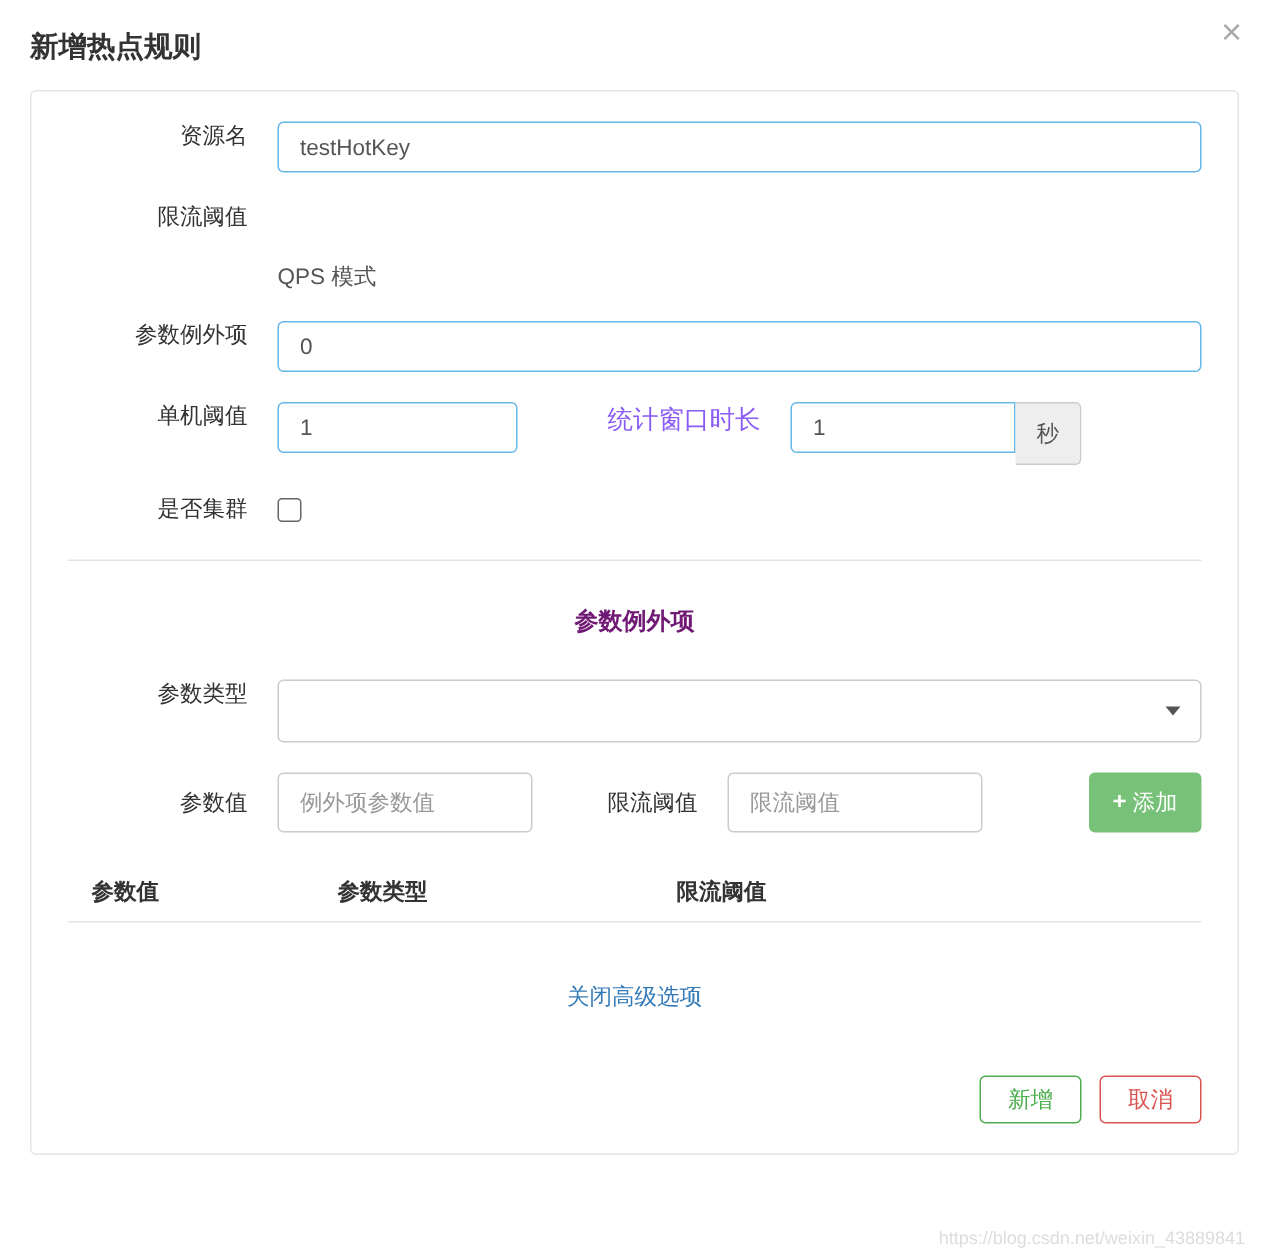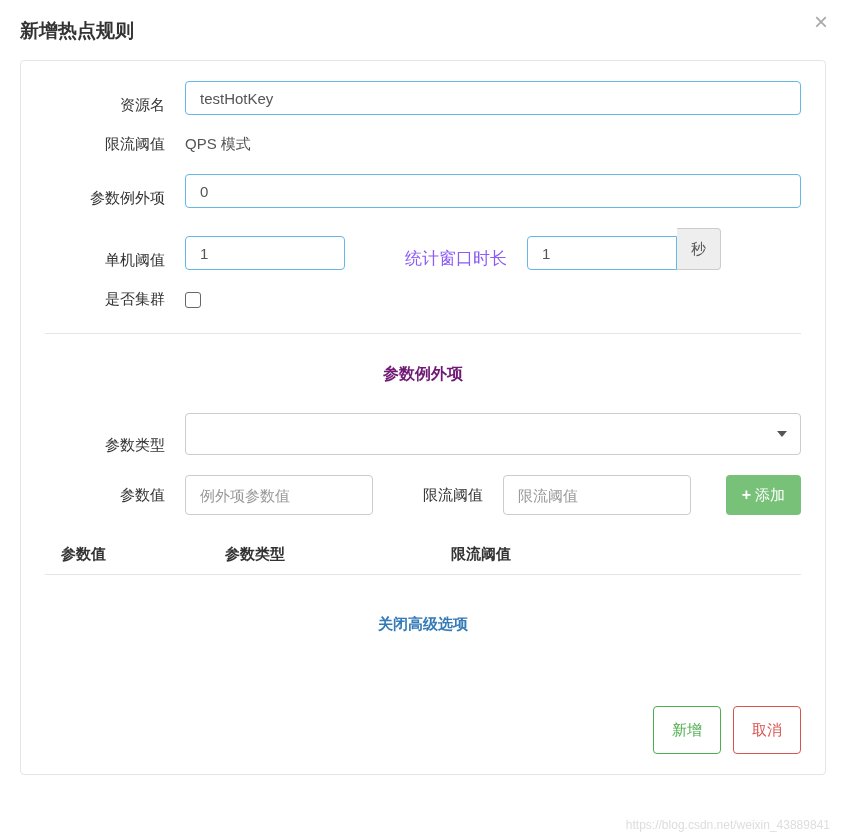--- a/index.html
+++ b/index.html
@@ -37,21 +37,21 @@
     }
     .modal-body {
       margin: 0 20px 20px;
       border: 1px solid #e5e5e5;
       border-radius: 4px;
       padding: 20px 24px;
       background: #fff;
     }
     .form-row {
       display: flex;
-      align-items: flex-end;
+      align-items: flex-start;
       margin-bottom: 20px;
     }
     .form-label {
       width: 140px;
       text-align: right;
       padding-right: 20px;
       font-size: 15px;
       color: #333;
       flex-shrink: 0;
     }
@@ -65,20 +65,21 @@
       color: #555;
       outline: none;
     }
     .form-input.small {
       width: 160px;
       flex: none;
     }
     .form-static {
       font-size: 15px;
       color: #555;
+      margin-top: 40px;
     }
     .dual-label {
       font-size: 17px;
       color: #8b5cf6;
       padding: 0 20px 0 60px;
     }
     .input-addon {
       height: 42px;
       padding: 0 14px;
       display: flex;
@@ -161,21 +162,21 @@
       font-size: 15px;
       color: #333;
       flex-shrink: 0;
     }
     .param-label.first {
       width: 140px;
       text-align: right;
       padding-right: 20px;
     }
     .param-input {
-      width: 188px;
+      width: 170px;
       height: 40px;
       padding: 8px 14px;
       border: 1px solid #ccc;
       border-radius: 4px;
       font-size: 15px;
       color: #999;
       outline: none;
     }
     .param-input::placeholder {
       color: #999;
@@ -211,31 +212,30 @@
     }
     .th1 { width: 180px; padding-left: 16px; }
     .th2 { width: 200px; }
     .th3 { width: 200px; padding-left: 26px; }
     .th4 { flex: 1; text-align: center; padding-left: 50px; }
     .close-advanced {
       text-align: center;
       color: #337ab7;
       font-size: 15px;
       cursor: pointer;
-      margin-bottom: 32px;
-      font-weight: bold;
+      margin-bottom: 3px;
     }
     .modal-footer {
       display: flex;
       justify-content: flex-end;
       gap: 12px;
       padding: 40px 0 0;
     }
     .btn {
-      height: 48px;
+      height: 32px;
       padding: 0 18px;
       border-radius: 4px;
       font-size: 15px;
       cursor: pointer;
       background: #fff;
     }
     .btn-primary {
       border: 1px solid #4cae4c;
       color: #4cae4c;
     }

